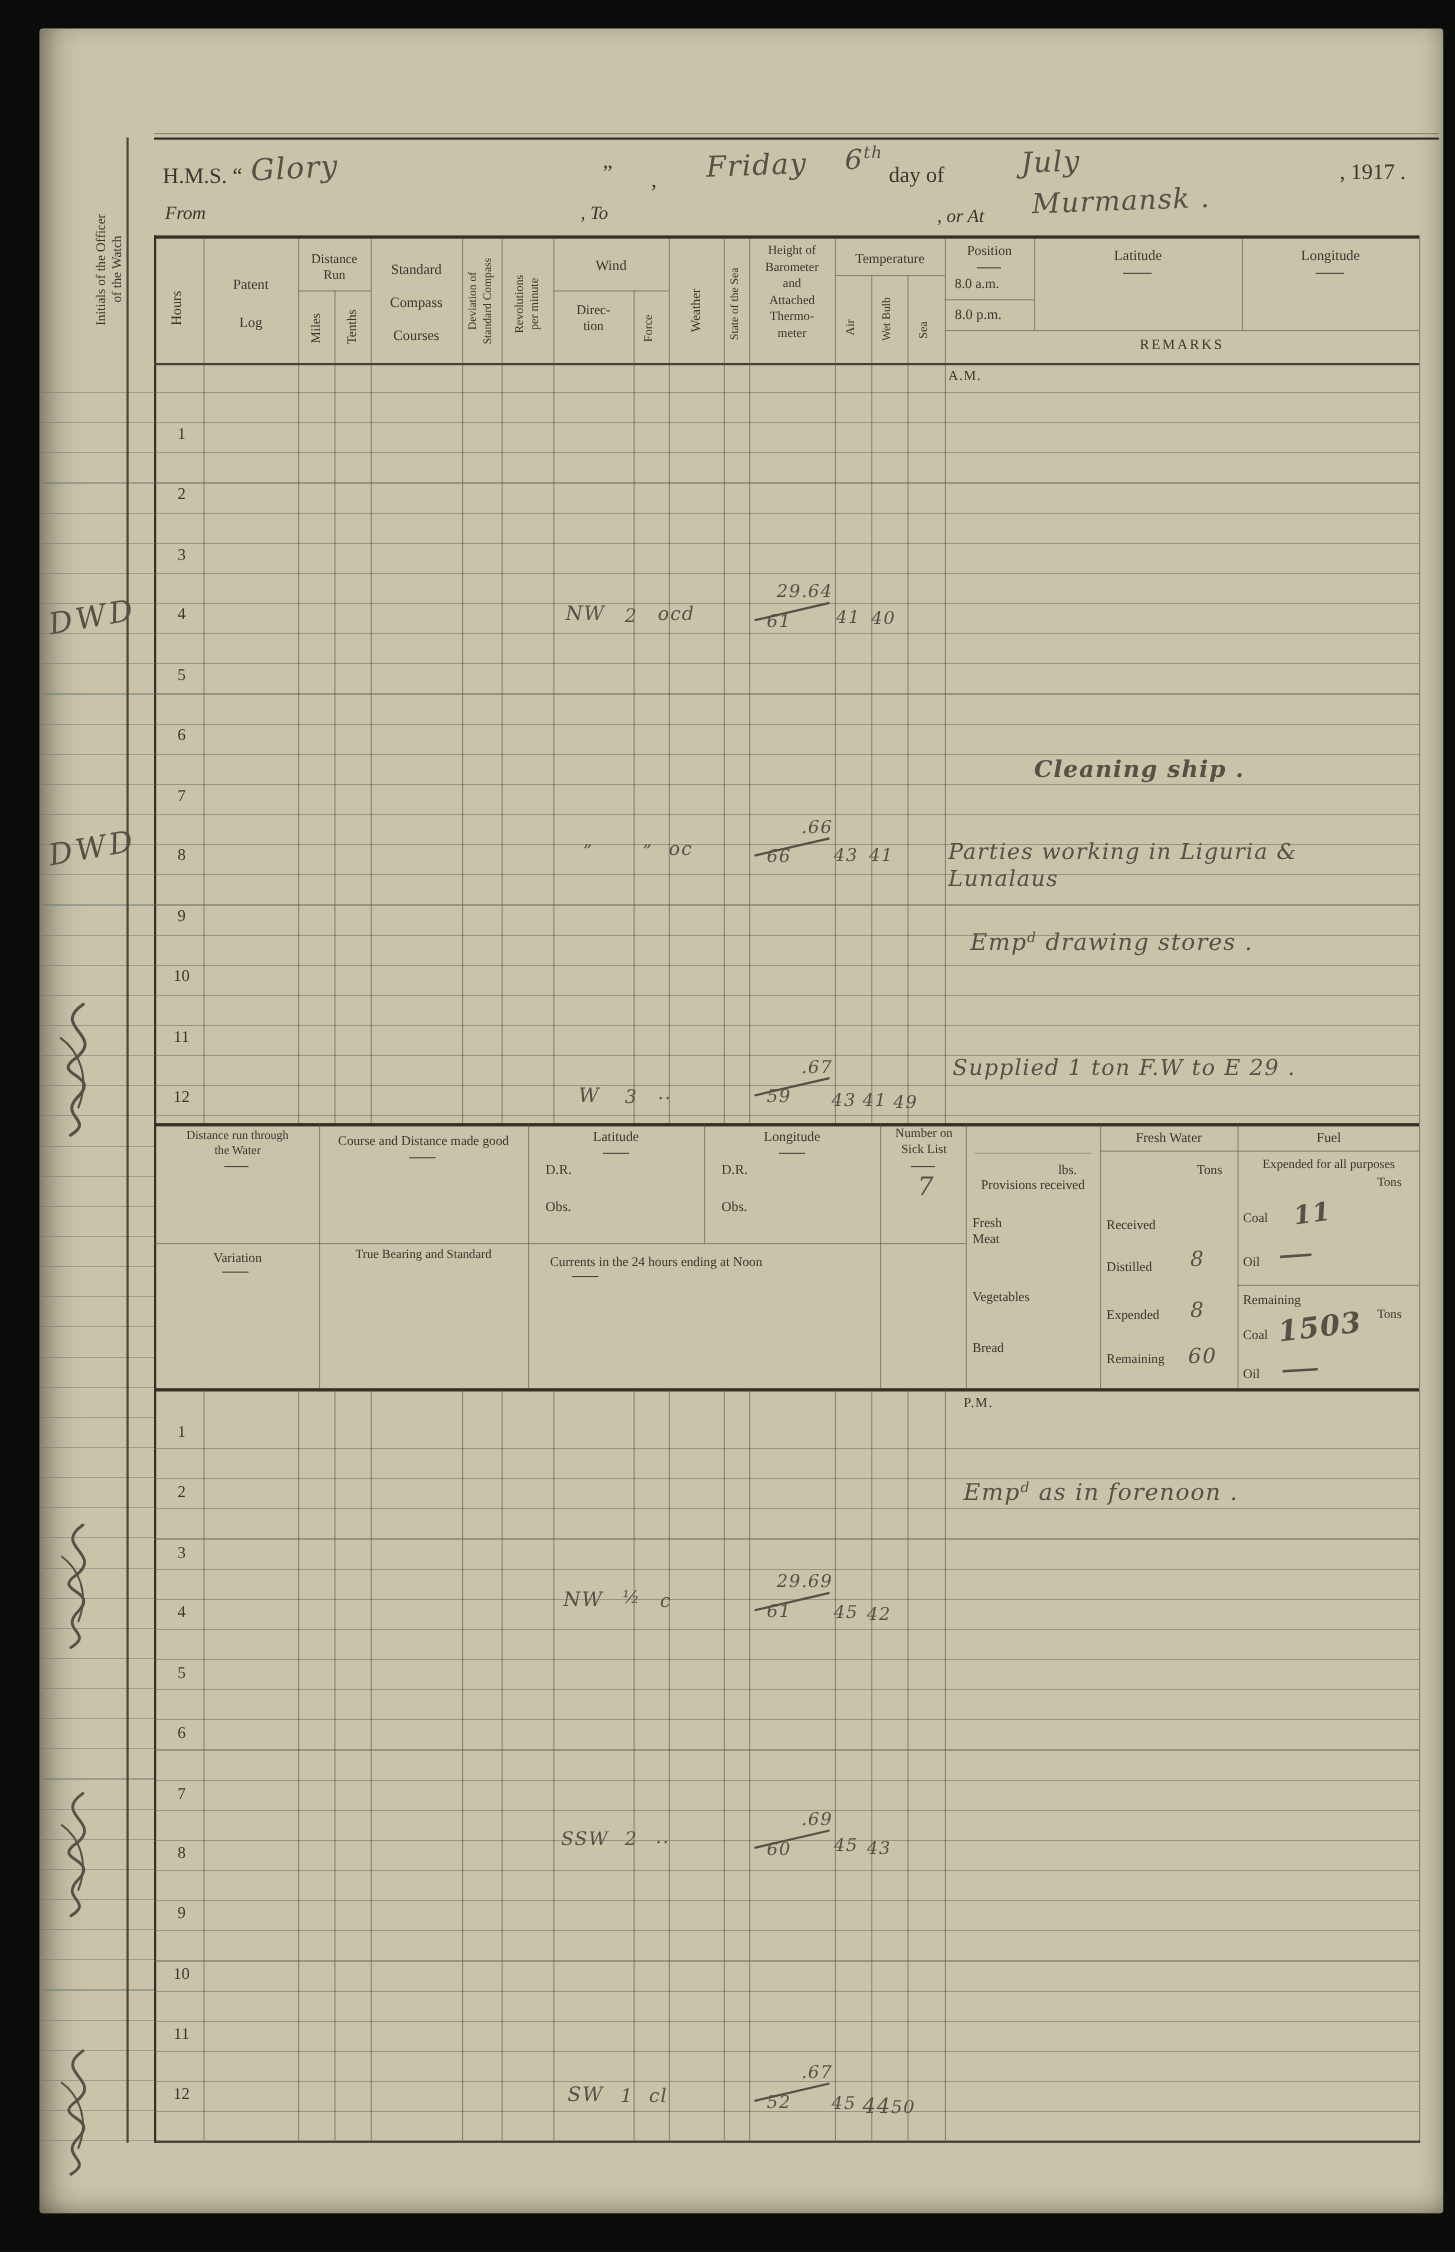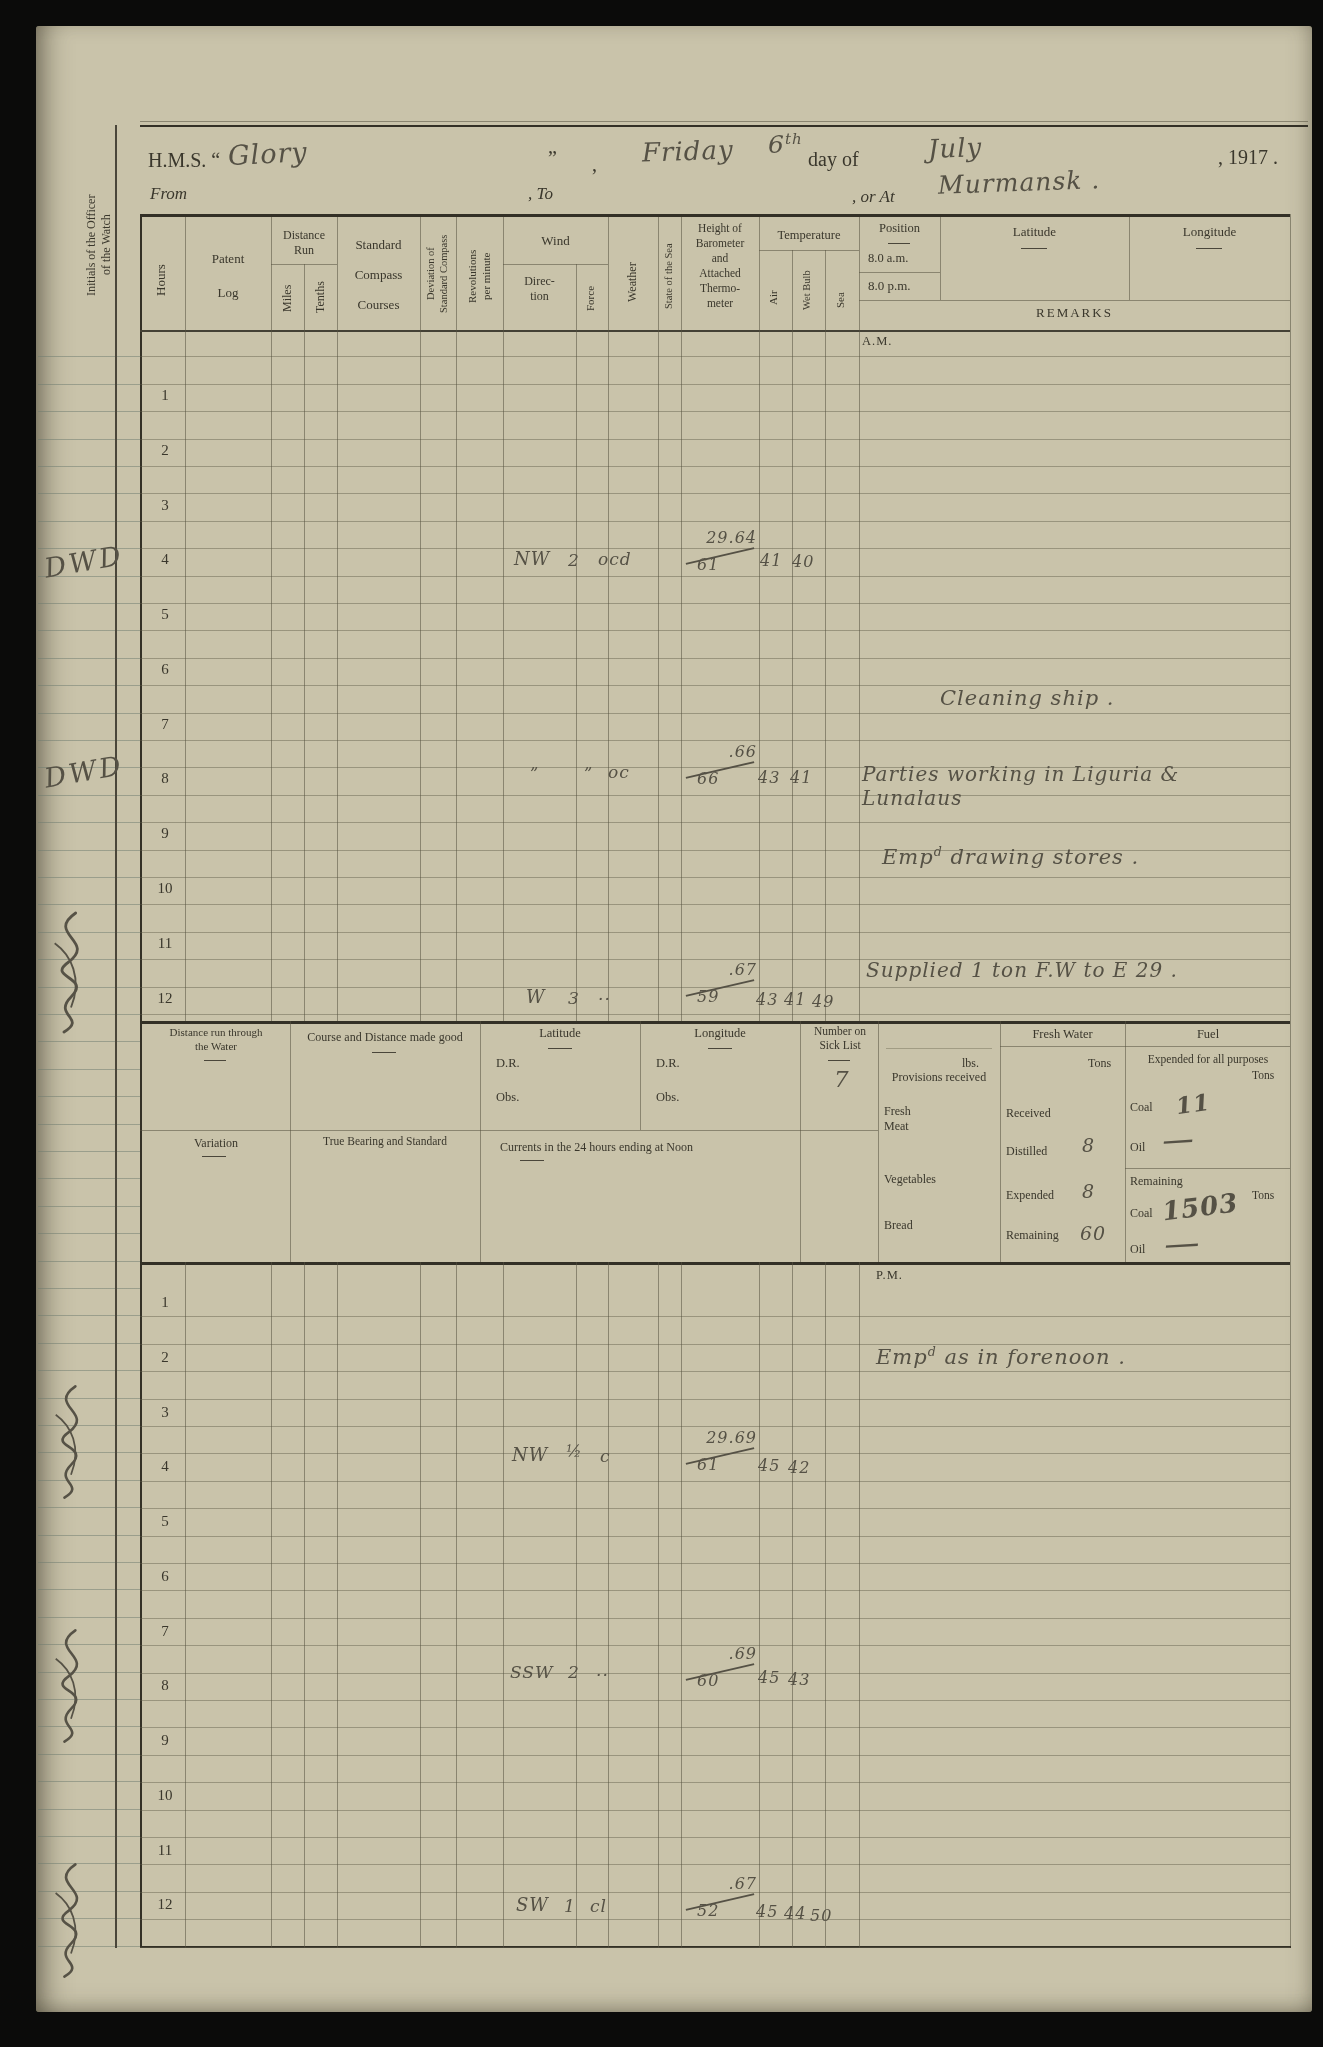--- a/index.html
+++ b/index.html
@@ -163,21 +163,21 @@
   <div class="hw" style="left:568px;top:550px;font-size:17px;">2</div>
   <div class="hw" style="left:598px;top:549px;font-size:17px;">ocd</div>
   <div class="baro" style="left:683px;top:528px;">
     <span class="hw bt">29.64</span>
     <span class="ln"></span>
     <span class="hw bb">61</span>
   </div>
   <div class="hw" style="left:760px;top:551px;font-size:16px;">41</div>
   <div class="hw" style="left:792px;top:552px;font-size:16px;">40</div>
 
-  <div class="hw" style="left:940px;top:686px;font-size:21px;">Cleaning ship .</div>
+  <div class="hw" style="left:940px;top:686px;font-size:21px;font-weight:bold;">Cleaning ship .</div>
 
   <div class="hw" style="left:530px;top:764px;font-size:16px;">”</div>
   <div class="hw" style="left:584px;top:764px;font-size:16px;">”</div>
   <div class="hw" style="left:608px;top:762px;font-size:17px;">oc</div>
   <div class="baro" style="left:683px;top:742px;">
     <span class="hw bt">.66</span>
     <span class="ln"></span>
     <span class="hw bb">66</span>
   </div>
   <div class="hw" style="left:758px;top:768px;font-size:16px;">43</div>
@@ -325,21 +325,21 @@
 
   <div class="hw" style="left:516px;top:1894px;font-size:18px;">SW</div>
   <div class="hw" style="left:564px;top:1896px;font-size:17px;">1</div>
   <div class="hw" style="left:590px;top:1896px;font-size:17px;">cl</div>
   <div class="baro" style="left:683px;top:1874px;">
     <span class="hw bt">.67</span>
     <span class="ln"></span>
     <span class="hw bb">52</span>
   </div>
   <div class="hw" style="left:756px;top:1902px;font-size:16px;">45</div>
-  <div class="hw" style="left:784px;top:1904px;font-size:16px;">44</div>
+  <div class="hw" style="left:784px;top:1904px;font-size:19px;">44</div>
   <div class="hw" style="left:810px;top:1906px;font-size:16px;">50</div>
 
   <div class="hw sig" style="left:44px;top:546px;font-size:27px;transform:rotate(-10deg);letter-spacing:3px;">DWD</div>
   <div class="hw sig" style="left:44px;top:756px;font-size:27px;transform:rotate(-10deg);letter-spacing:3px;">DWD</div>
   <div class="sig" style="left:36px;top:905px;">
     <svg width="70" height="135" viewBox="0 0 60 110">
         <path d="M34 4 C 8 22, 52 28, 28 46 C 8 60, 48 58, 30 76 C 14 92, 44 94, 24 106" stroke="#565246" fill="none" stroke-width="2.4" stroke-linecap="round"></path>
         <path d="M16 30 C 30 40, 40 60, 30 85" stroke="#565246" fill="none" stroke-width="1.6"></path>
       </svg>
   </div>

